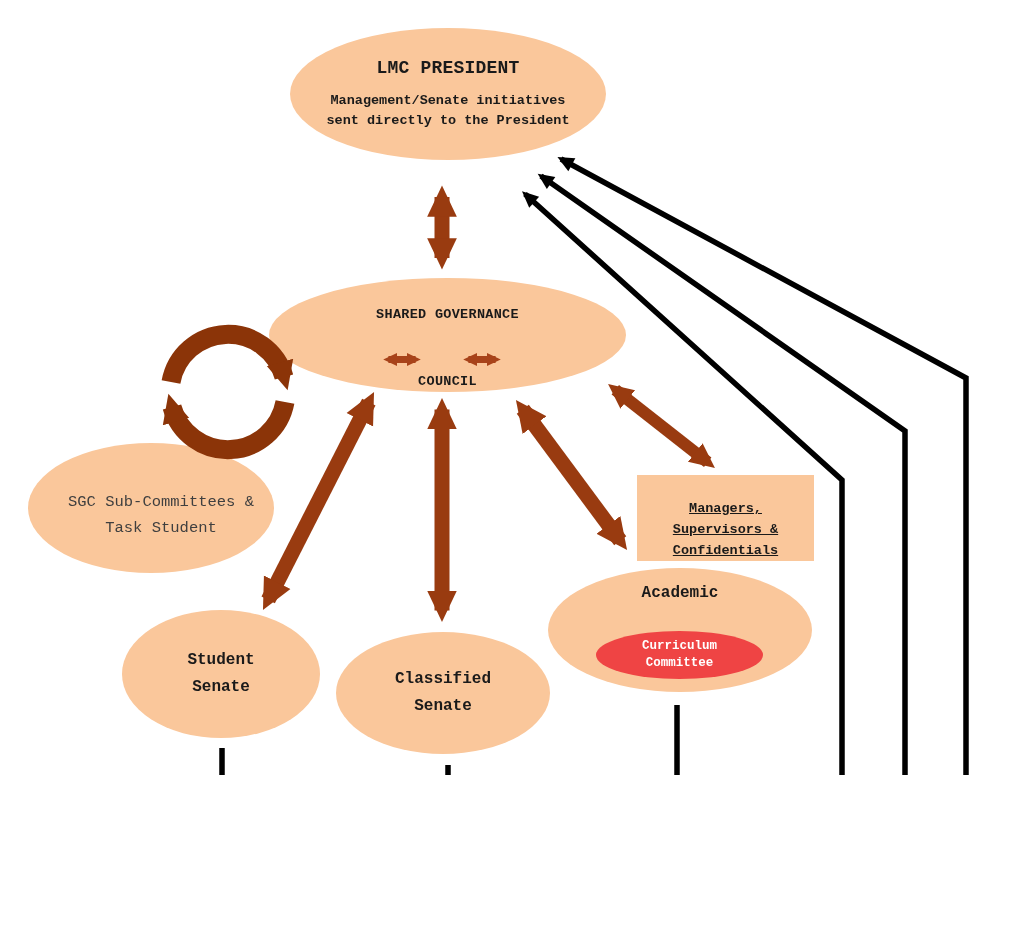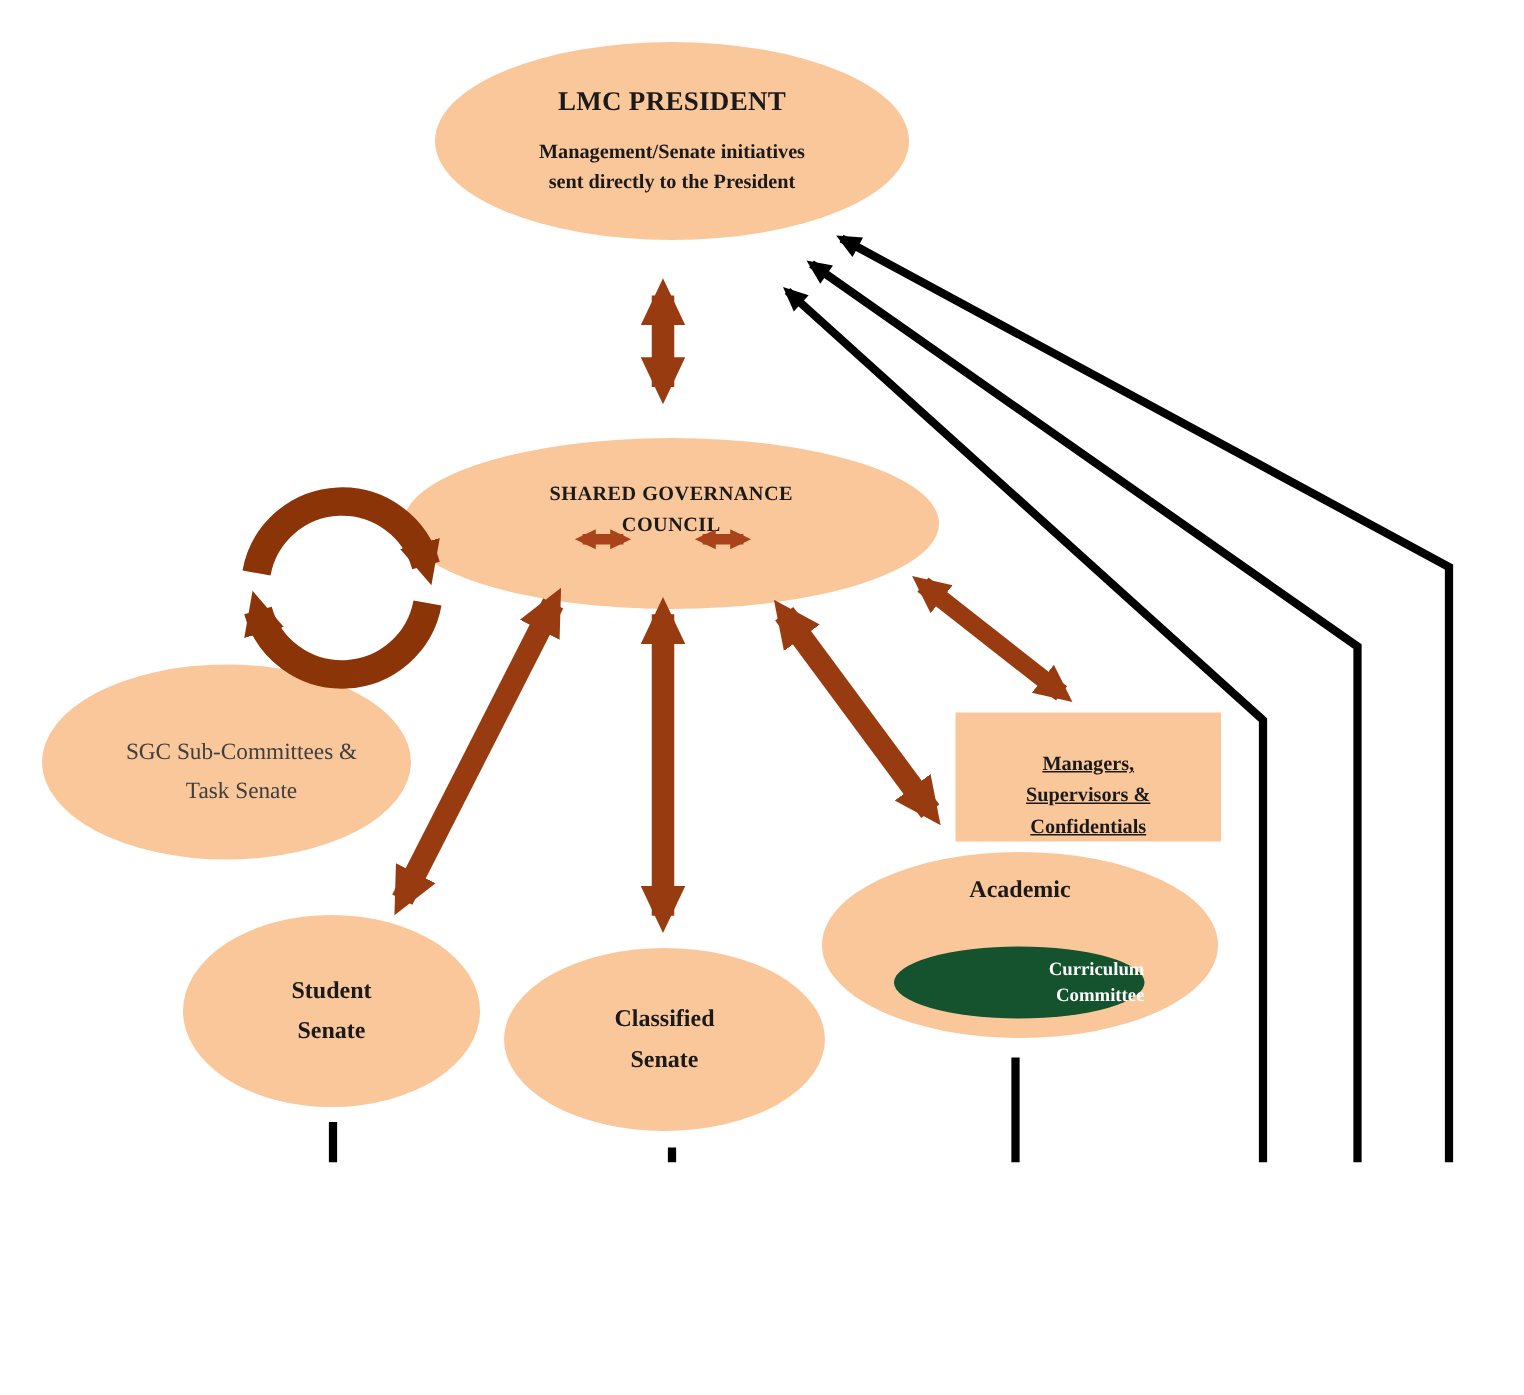--- a/index.html
+++ b/index.html
@@ -1,44 +1,44 @@
 <!DOCTYPE html>
 <html><head>
 <meta charset="utf-8">
 <style>
   html,body{margin:0;padding:0;background:#ffffff;}
   .canvas{
     position:relative;width:1016px;height:775px;background:#ffffff;overflow:hidden;
-    font-family:Liberation Serif, serif;color:#1a1a1a;
+    font-family:Liberation Mono, monospace;color:#1a1a1a;
   }
   .node{position:absolute;display:flex;flex-direction:column;align-items:center;justify-content:center;text-align:center;}
   .ellipse{border-radius:50%;background:#FAC79B;}
   .rect{background:#FAC79B;}
 
   
   .president{left:290px;top:28px;width:316px;height:132px;}
   .president .title{font-size:18px;font-weight:bold;letter-spacing:.2px;margin-bottom:13px;}
   .president .sub{font-size:13.5px;font-weight:bold;line-height:20px;}
 
   
-  .sgc{left:269px;top:292px;width:357px;height:114px;justify-content:flex-start;padding-top:26px;box-sizing:border-box;}
+  .sgc{left:269px;top:278px;width:357px;height:114px;justify-content:space-between;padding-top:26px;box-sizing:border-box;}
   .sgc .title{font-size:13.5px;font-weight:bold;line-height:21px;letter-spacing:.3px;}
 
   
   .sgcsub{left:28px;top:443px;width:246px;height:130px;}
   .sgcsub .lbl{font-size:15.5px;font-weight:400;line-height:26px;color:#3f3f3f;padding-top:14px;margin-left:20px;}
 
   
   .student{left:122px;top:610px;width:198px;height:128px;}
   .classified{left:336px;top:632px;width:214px;height:122px;}
   .big-lbl{font-size:16px;font-weight:bold;line-height:27px;}
   .academic{left:548px;top:568px;width:264px;height:124px;justify-content:flex-start;padding-top:12px;box-sizing:border-box;gap:28px;}
 
   
-  .curriculum{left:596px;top:631px;width:167px;height:48px;background:#14532d;border-radius:50%;align-items:flex-end;}
+  .curriculum{left:596px;top:631px;width:167px;height:48px;background:#ef4444;border-radius:50%;}
   .curriculum .lbl{font-size:12.5px;font-weight:bold;line-height:17px;color:#ffffff;}
 
   
   .managers{left:637px;top:475px;width:177px;height:86px;justify-content:flex-start;padding-top:23px;box-sizing:border-box;}
   .managers .lbl{font-size:13.5px;font-weight:bold;line-height:21px;text-decoration:underline;}
 
   .arrow-layer{position:absolute;left:0;top:0;width:1016px;height:930px;pointer-events:none;}
 </style>
 </head>
 <body>
@@ -52,21 +52,21 @@
   </div>
 
   <div class="node ellipse sgc">
     <div class="title">SHARED GOVERNANCE</div>
     <div class="title">COUNCIL</div>
   </div>
 
   <div class="node ellipse sgcsub">
     <div class="lbl">
       <div>SGC Sub-Committees &amp;</div>
-      <div>Task Senate</div>
+      <div>Task Student</div>
     </div>
   </div>
 
   <div class="node ellipse student">
     <div class="big-lbl">Student</div>
     <div class="big-lbl">Senate</div>
   </div>
 
   <div class="node ellipse classified">
     <div class="big-lbl">Classified</div>

